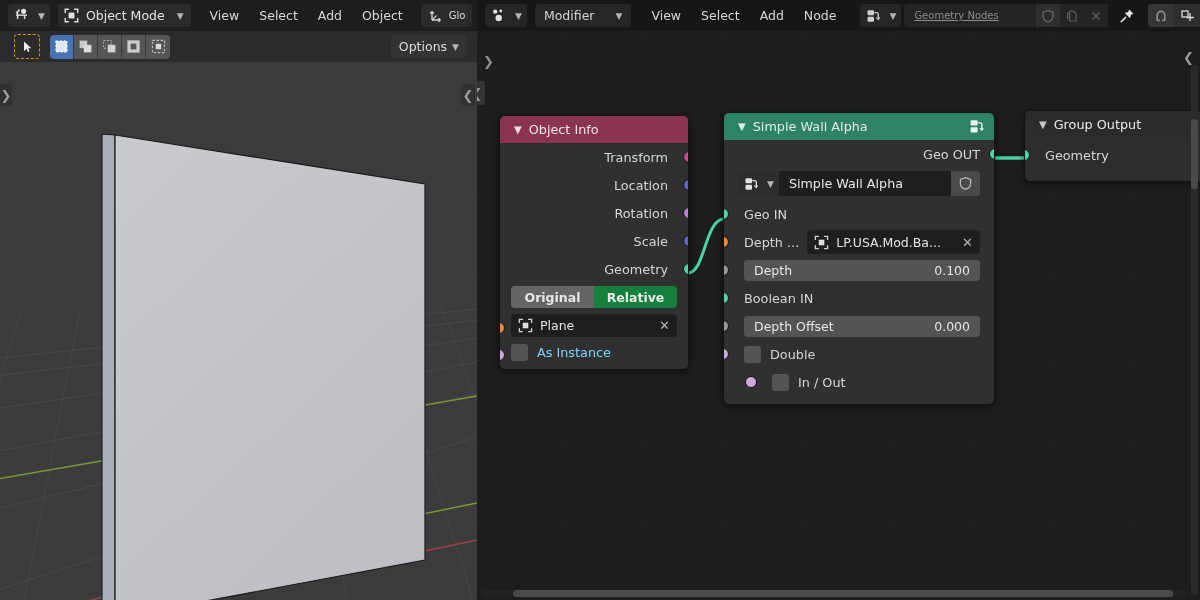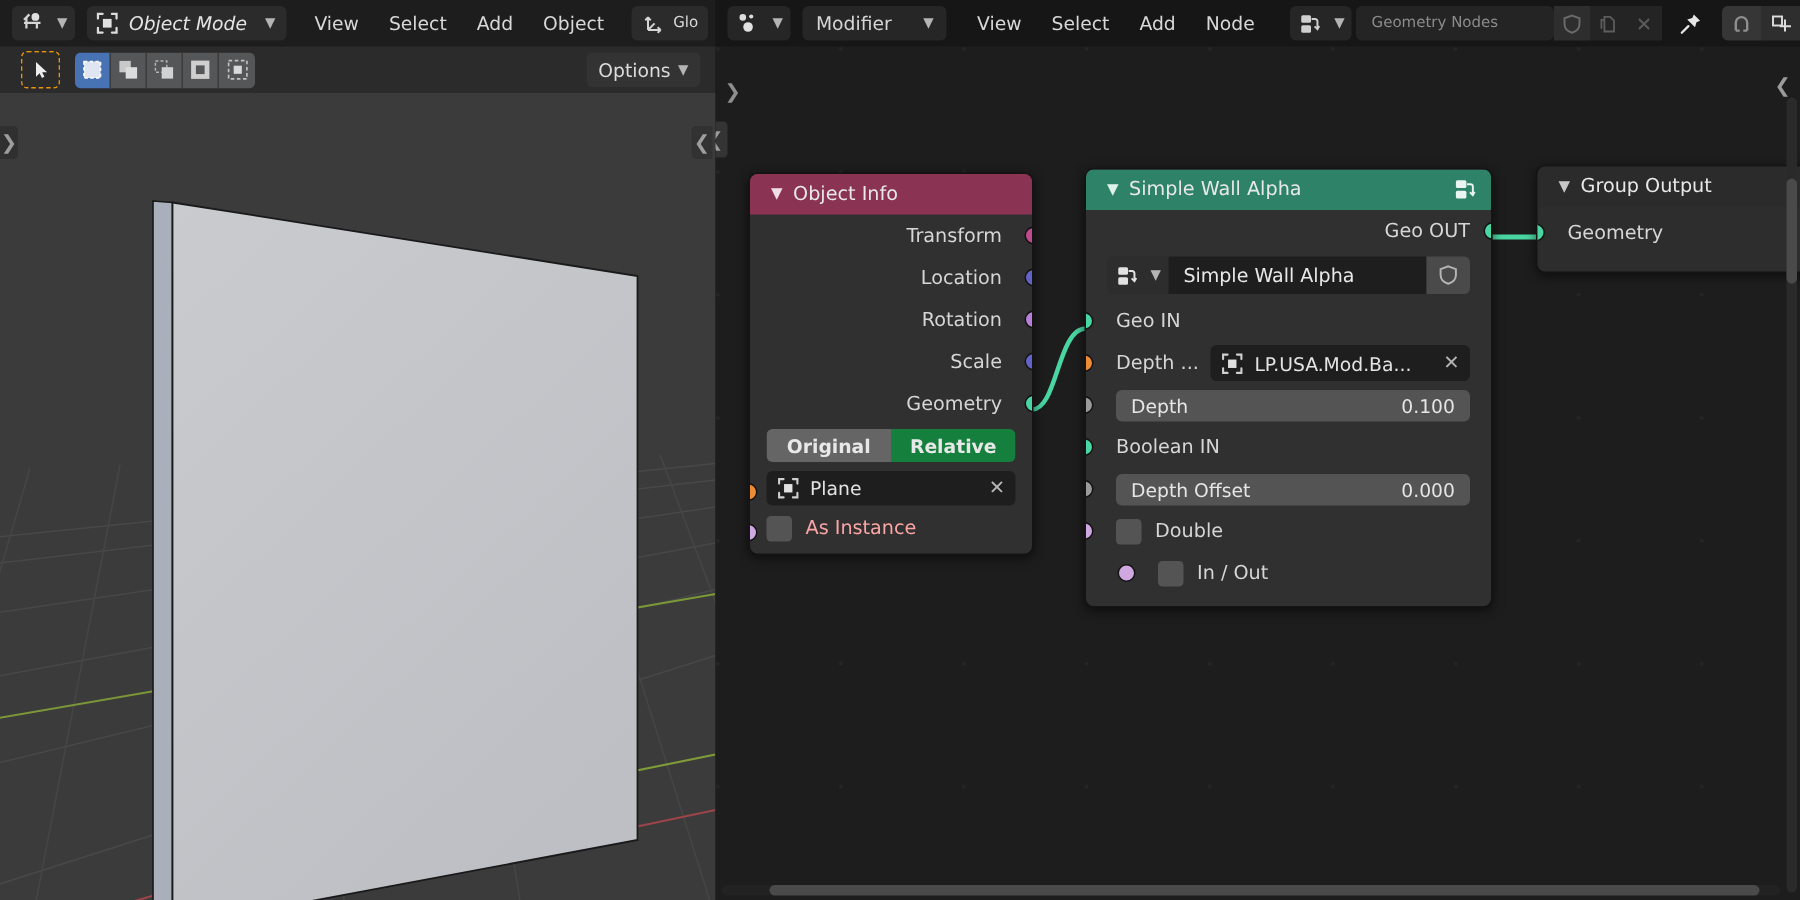--- a/index.html
+++ b/index.html
@@ -200,21 +200,21 @@
             <circle cx="10.6" cy="4.3" r="2.6" fill="#e0e0e0"></circle>
             <path d="M3 8.2 H14" stroke="#d5d5d5" stroke-width="1.5" fill="none"></path>
             <path d="M4.6 4.6 V12" stroke="#d5d5d5" stroke-width="1.5" fill="none"></path>
             <path d="M11.6 8.2 V12" stroke="#d5d5d5" stroke-width="1.5" fill="none"></path>
             <path d="M6.6 2.6 L3.0 6.2" stroke="#d5d5d5" stroke-width="1.5" fill="none"></path>
           </svg>
         </span>
         <span class="chev">▼</span>
       </div>
 
-      <div class="mode-btn" style="margin-left:8px;font-style:italic;">
+      <div class="mode-btn" style="margin-left:8px;">
         <span class="icon">
           <svg width="15" height="15" viewBox="0 0 15 15">
             <path d="M1.3 4.4V1.3H4.4M10.6 1.3H13.7V4.4M13.7 10.6V13.7H10.6M4.4 13.7H1.3V10.6" stroke="#dcdcdc" stroke-width="1.5" fill="none" stroke-linecap="round"></path>
             <rect x="4.6" y="4.6" width="5.8" height="5.8" fill="#e2e2e2"></rect>
           </svg>
         </span>
         <span>Object Mode</span>
         <span class="chev">▼</span>
       </div>
 
@@ -266,21 +266,21 @@
           <span class="icon">
             <svg width="16" height="16" viewBox="0 0 16 16">
               <rect x="2.5" y="2.2" width="6.5" height="5" rx="1" fill="#cfcfcf"></rect>
               <rect x="2.5" y="8.8" width="6.5" height="5" rx="1" fill="#cfcfcf"></rect>
               <path d="M9.4 4.7 h2.4 a1.5 1.5 0 0 1 1.5 1.5 v4.6" stroke="#cfcfcf" stroke-width="1.3" fill="none"></path>
               <path d="M11.4 9.6 l1.9 1.9 l1.2 -2.2" stroke="#cfcfcf" stroke-width="1.3" fill="none"></path>
             </svg>
           </span>
           <span class="chev">▼</span>
         </div>
-        <div class="ds-field" style="margin-left:3px; width:132px; background:#242424; color:#8c8c8c;">Geometry Nodes</div>
+        <div class="ds-field" style="margin-left:3px; width:132px; background:#242424; color:#8c8c8c;text-decoration:underline;">Geometry Nodes</div>
         <div class="flatbtn">
           <span class="icon">
             <svg width="14" height="14" viewBox="0 0 14 14">
               <path d="M7 1.4 L12 3.2 V7 C12 10 9.6 12 7 12.8 C4.4 12 2 10 2 7 V3.2 Z" stroke="#6a6a6a" stroke-width="1.3" fill="none"></path>
             </svg>
           </span>
         </div>
         <div class="flatbtn off">
           <span class="icon">
             <svg width="14" height="14" viewBox="0 0 14 14">
@@ -503,21 +503,21 @@
               </svg>
             </span>
             <span>Plane</span>
             <span class="xbtn">✕</span>
           </div>
         </div>
 
         <div style="padding:7px 11px 0 11px; position:relative; display:flex; align-items:center; gap:9px;">
           <span class="sock" style="position:absolute; left:-7px; top:12px; background:#cfa8e0;"></span>
           <span class="cbox"></span>
-          <span style="font-size:12.8px; color:#fca5a5;">As Instance</span>
+          <span style="font-size:12.8px; color:#7dd3fc;">As Instance</span>
         </div>
       </div>
     </div>
 
     <div class="node" style="left:246px; top:81px; width:272px;">
       <div class="node-hdr" style="background:#2e8267; justify-content:space-between;">
         <div style="display:flex; align-items:center; gap:7px;">
           <span class="chev" style="font-size:10px; color:#ddf2ea;">▼</span>
           <span>Simple Wall Alpha</span>
         </div>

